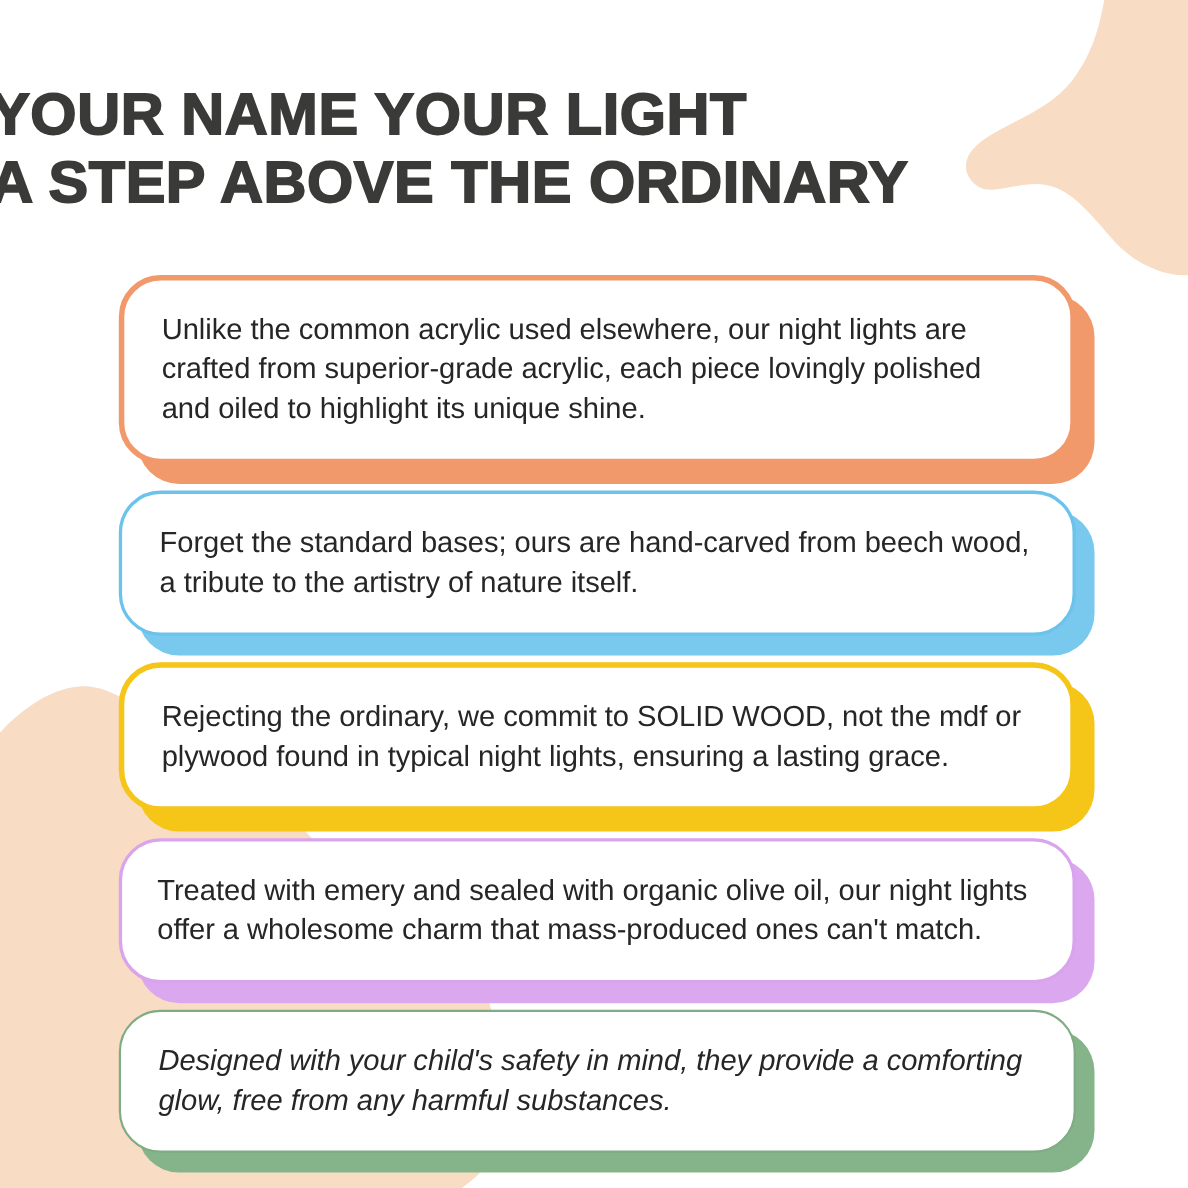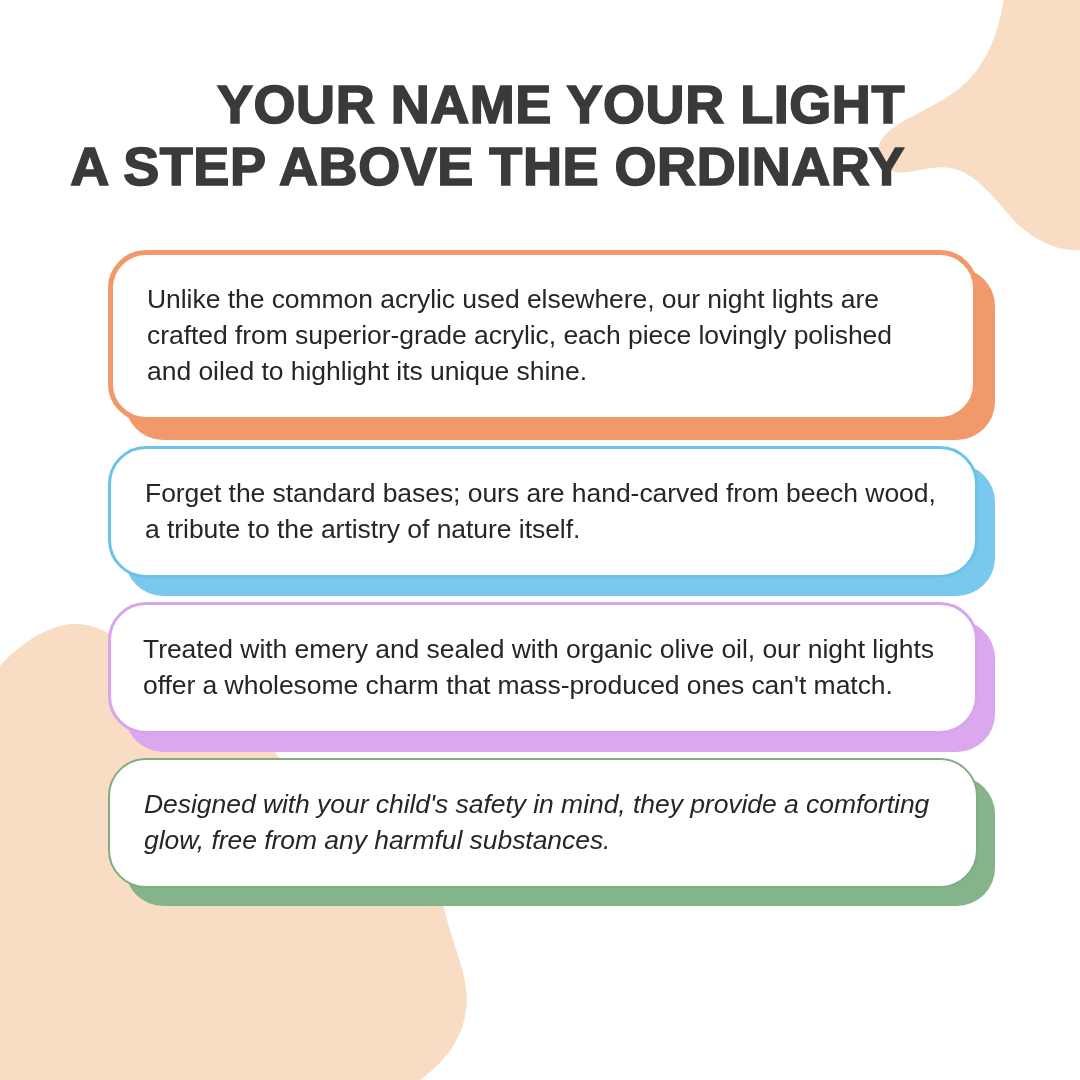--- a/index.html
+++ b/index.html
@@ -33,21 +33,21 @@
     width: 1080px;
     height: 1080px;
   }
 
   
   .headline {
     position: absolute;
     left: 0;
     top: 74px;
     width: 896px;
-    text-align: right;
+    text-align: left;
   }
 
   .headline-line {
     display: block;
     font-family: "Liberation Sans Narrow", "Liberation Sans", sans-serif;
     font-weight: 700;
     font-size: 53px;
     line-height: 62px;
     letter-spacing: 0.5px;
     color: #3a3a38;
@@ -133,20 +133,26 @@
       </div>
     </div>
 
     <div class="card w-med">
       <div class="card-shadow" style="background: rgb(121, 200, 238);"></div>
       <div class="card-body" style="border-color: rgb(107, 195, 236);">
         <p class="card-text">Forget the standard bases; ours are hand-carved from beech wood, a tribute to the artistry of nature itself.</p>
       </div>
     </div>
 
+    <div class="card w-thick">
+      <div class="card-shadow" style="background: rgb(245, 197, 24);"></div>
+      <div class="card-body" style="border-color: rgb(245, 197, 24);">
+        <p class="card-text">Rejecting the ordinary, we commit to SOLID WOOD, not the mdf or plywood found in typical night lights, ensuring a lasting grace.</p>
+      </div>
+    </div>
 
     <div class="card w-med">
       <div class="card-shadow" style="background: rgb(219, 168, 239);"></div>
       <div class="card-body" style="border-color: rgb(217, 163, 238); padding-left: 32px;">
         <p class="card-text">Treated with emery and sealed with organic olive oil, our night lights offer a wholesome charm that mass-produced ones can't match.</p>
       </div>
     </div>
 
     <div class="card w-thin">
       <div class="card-shadow" style="background: rgb(133, 180, 138);"></div>

